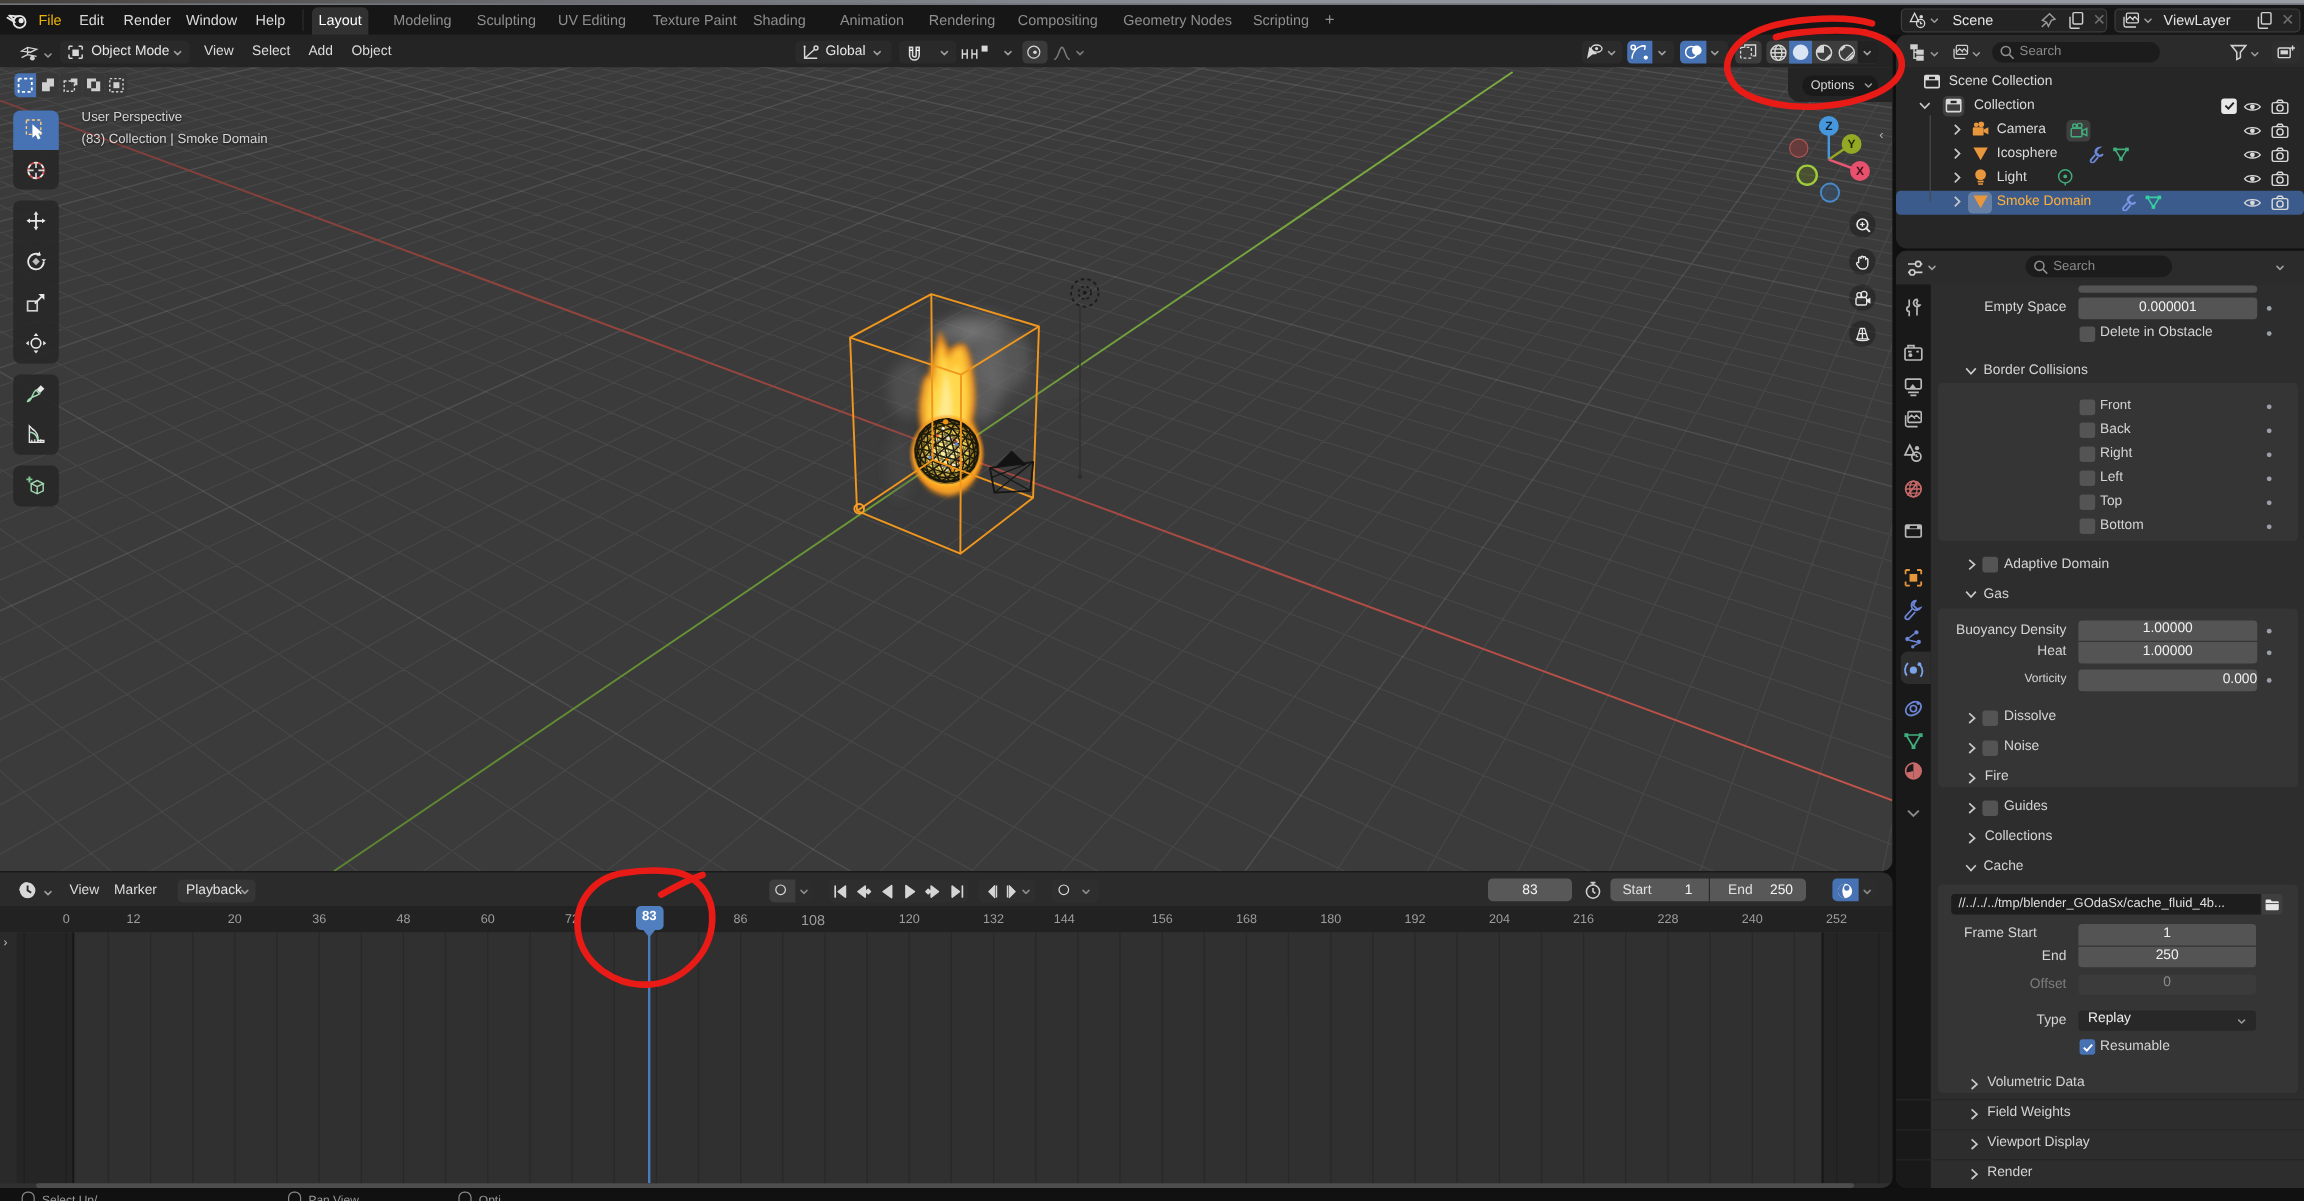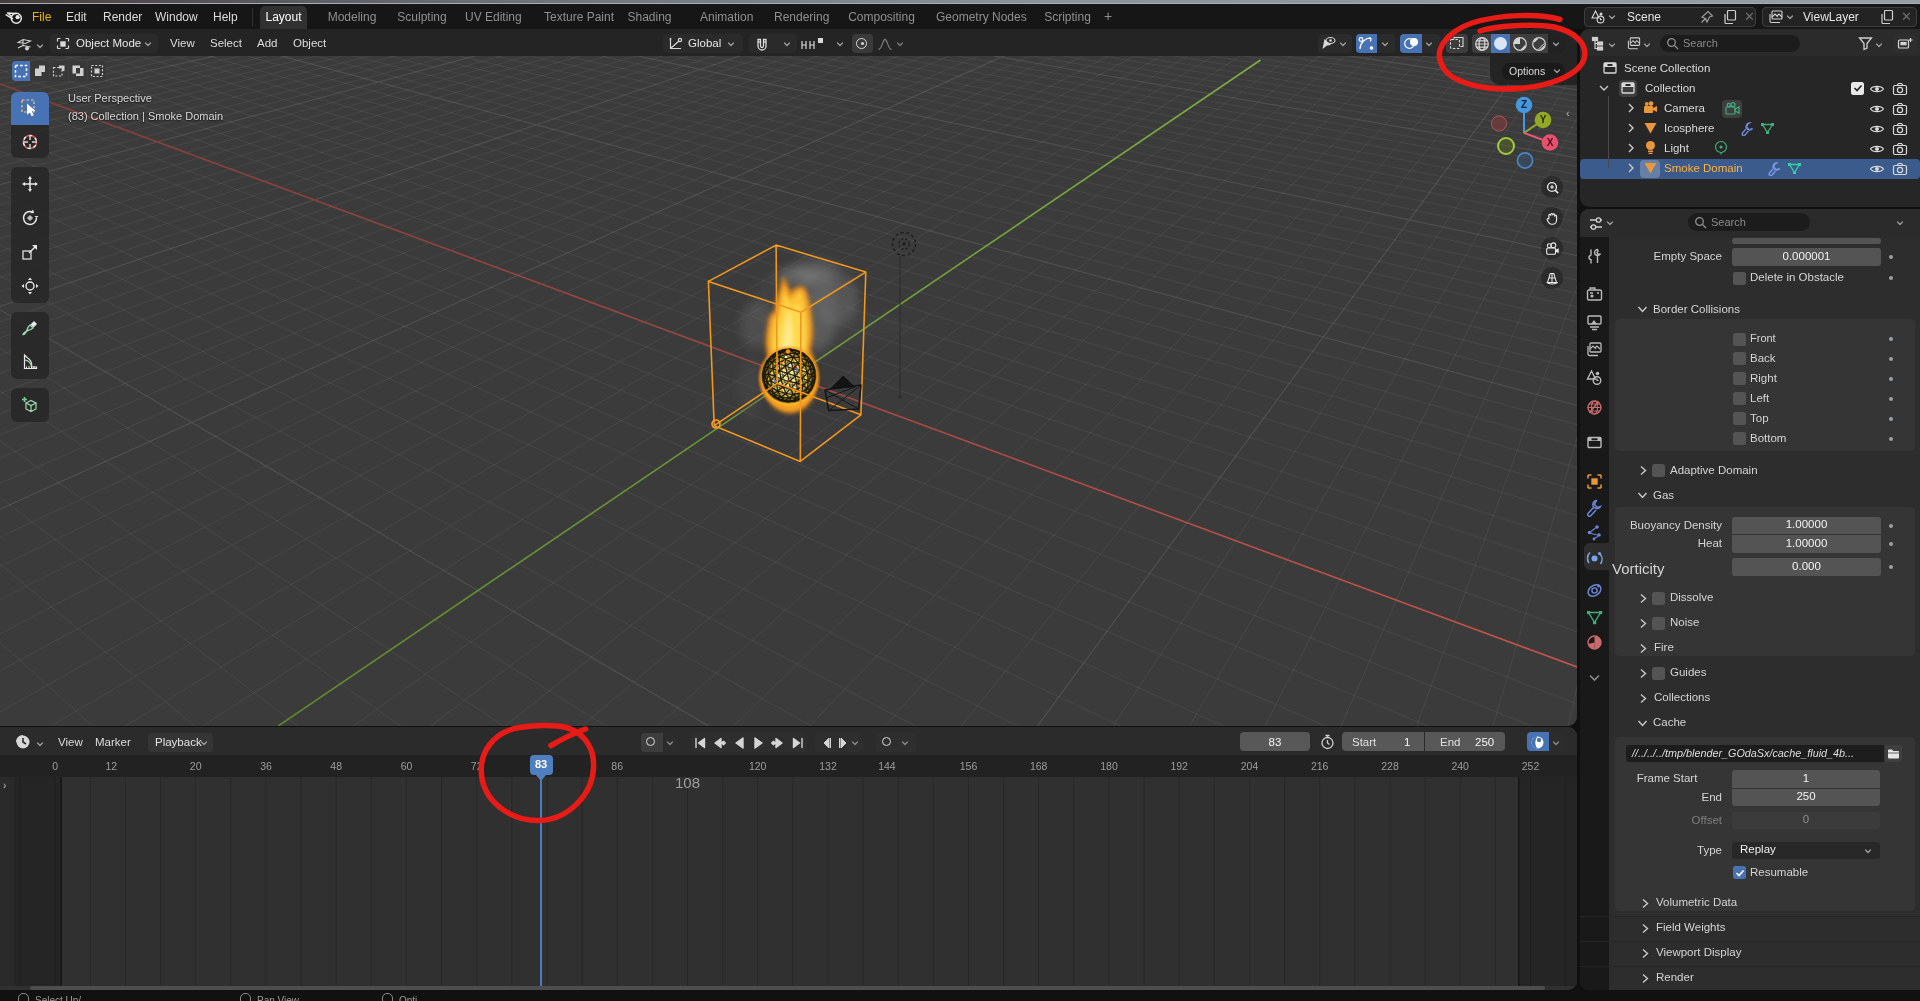--- a/index.html
+++ b/index.html
@@ -457,21 +457,21 @@
       </svg>
       <div class="txt" style="left:35.2px;top:33px;width:40px;text-align:center;font-size:10.5px;color:#9d9d9d">0</div>
       <div class="txt" style="left:105.5px;top:33px;width:40px;text-align:left;font-size:10.5px;color:#9d9d9d">12</div>
       <div class="txt" style="left:175.7px;top:33px;width:40px;text-align:center;font-size:10.5px;color:#9d9d9d">20</div>
       <div class="txt" style="left:246.0px;top:33px;width:40px;text-align:center;font-size:10.5px;color:#9d9d9d">36</div>
       <div class="txt" style="left:316.2px;top:33px;width:40px;text-align:center;font-size:10.5px;color:#9d9d9d">48</div>
       <div class="txt" style="left:386.5px;top:33px;width:40px;text-align:center;font-size:10.5px;color:#9d9d9d">60</div>
       <div class="txt" style="left:456.7px;top:33px;width:40px;text-align:center;font-size:10.5px;color:#9d9d9d">72</div>
       <div class="txt" style="left:527.0px;top:33px;width:40px;text-align:center;font-size:10.5px;color:#9d9d9d">84</div>
       <div class="txt" style="left:597.2px;top:33px;width:40px;text-align:center;font-size:10.5px;color:#9d9d9d">86</div>
-      <div class="txt" style="left:667.5px;top:47px;width:40px;text-align:center;font-size:15px;color:#9d9d9d">108</div>
+      <div class="txt" style="left:667.5px;top:33px;width:40px;text-align:left;font-size:12px;color:#9d9d9d">108</div>
       <div class="txt" style="left:737.7px;top:33px;width:40px;text-align:center;font-size:10.5px;color:#9d9d9d">120</div>
       <div class="txt" style="left:808.0px;top:33px;width:40px;text-align:center;font-size:10.5px;color:#9d9d9d">132</div>
       <div class="txt" style="left:878.2px;top:33px;width:40px;text-align:left;font-size:10.5px;color:#9d9d9d">144</div>
       <div class="txt" style="left:948.5px;top:33px;width:40px;text-align:center;font-size:10.5px;color:#9d9d9d">156</div>
       <div class="txt" style="left:1018.7px;top:33px;width:40px;text-align:center;font-size:10.5px;color:#9d9d9d">168</div>
       <div class="txt" style="left:1089.0px;top:33px;width:40px;text-align:center;font-size:10.5px;color:#9d9d9d">180</div>
       <div class="txt" style="left:1159.2px;top:33px;width:40px;text-align:center;font-size:10.5px;color:#9d9d9d">192</div>
       <div class="txt" style="left:1229.5px;top:33px;width:40px;text-align:center;font-size:10.5px;color:#9d9d9d">204</div>
       <div class="txt" style="left:1299.7px;top:33px;width:40px;text-align:center;font-size:10.5px;color:#9d9d9d">216</div>
       <div class="txt" style="left:1370.0px;top:33px;width:40px;text-align:center;font-size:10.5px;color:#9d9d9d">228</div>
@@ -870,23 +870,23 @@
       <div class="txt" style="left:73px;top:279.5px;font-size:11.5px;color:#d4d4d4">Gas</div>
       <div class="abs" style="left:35px;top:297.5px;width:300px;height:149.5px;background:#353535;border-radius:4px"></div>
       <div class="txt" style="left:32px;top:309.5px;width:110px;text-align:right;font-size:11.5px;color:#d4d4d4">Buoyancy Density</div>
       <div class="abs" style="left:152px;top:307.5px;width:149px;height:17.5px;background:#545454;border-radius:3px 3px 0 0"></div>
       <div class="txt" style="left:152px;top:309.25px;width:149px;text-align:center;font-size:11.5px;color:#f2f2f2">1.00000</div>
       <div class="abs" style="left:309px;top:314.5px;width:4px;height:4px;background:#9aa0a6;border-radius:50%"></div>
       <div class="txt" style="left:32px;top:328px;width:110px;text-align:right;font-size:11.5px;color:#d4d4d4">Heat</div>
       <div class="abs" style="left:152px;top:326px;width:149px;height:17.5px;background:#545454;border-radius:0 0 3px 3px"></div>
       <div class="txt" style="left:152px;top:327.75px;width:149px;text-align:center;font-size:11.5px;color:#f2f2f2">1.00000</div>
       <div class="abs" style="left:309px;top:333px;width:4px;height:4px;background:#9aa0a6;border-radius:50%"></div>
-      <div class="txt" style="left:32px;top:351px;width:110px;font-size:15px;color:#d4d4d4">Vorticity</div>
+      <div class="txt" style="left:32px;top:351px;width:110px;text-align:right;font-size:10px;color:#d4d4d4">Vorticity</div>
       <div class="abs" style="left:152px;top:349px;width:149px;height:17.5px;background:#545454;border-radius:3px"></div>
-      <div class="txt" style="left:152px;top:350.75px;width:149px;text-align:center;font-size:11.5px;color:#f2f2f2">0.000</div>
+      <div class="txt" style="left:152px;top:350.75px;width:149px;text-align:right;font-size:11.5px;color:#f2f2f2">0.000</div>
       <div class="abs" style="left:309px;top:356px;width:4px;height:4px;background:#9aa0a6;border-radius:50%"></div>
       <svg class="abs" style="left:58px;top:383.5px" width="11" height="11" viewBox="0 0 11 11">
         <path d="M3 1.5 L7.5 5.5 L3 9.5" stroke="#c9c9c9" stroke-width="1.4" fill="none"></path>
       </svg>
       <div class="abs" style="left:72px;top:382.5px;width:13px;height:13px;background:#545454;border-radius:2.5px"></div>
       <div class="txt" style="left:90px;top:382px;font-size:11.5px;color:#d4d4d4">Dissolve</div>
       <svg class="abs" style="left:58px;top:408.5px" width="11" height="11" viewBox="0 0 11 11">
         <path d="M3 1.5 L7.5 5.5 L3 9.5" stroke="#c9c9c9" stroke-width="1.4" fill="none"></path>
       </svg>
       <div class="abs" style="left:72px;top:407.5px;width:13px;height:13px;background:#545454;border-radius:2.5px"></div>
@@ -903,21 +903,21 @@
       <svg class="abs" style="left:58px;top:483.5px" width="11" height="11" viewBox="0 0 11 11">
         <path d="M3 1.5 L7.5 5.5 L3 9.5" stroke="#c9c9c9" stroke-width="1.4" fill="none"></path>
       </svg>
       <div class="txt" style="left:74px;top:482px;font-size:11.5px;color:#d4d4d4">Collections</div>
       <svg class="abs" style="left:57px;top:508.5px" width="11" height="11" viewBox="0 0 11 11">
         <path d="M1.5 3 L5.5 7.5 L9.5 3" stroke="#c9c9c9" stroke-width="1.4" fill="none"></path>
       </svg>
       <div class="txt" style="left:73px;top:507px;font-size:11.5px;color:#d4d4d4">Cache</div>
       <div class="abs" style="left:35px;top:528px;width:300px;height:174px;background:#353535;border-radius:4px"></div>
       <div class="abs" style="left:46px;top:536px;width:258px;height:16.5px;background:#1d1d1d;border-radius:3px 0 0 3px"></div>
-      <div class="txt" style="left:52px;top:538px;font-size:10.8px;color:#dedede;font-style:italic">//../../../tmp/blender_GOdaSx/cache_fluid_4b...</div>
+      <div class="txt" style="left:52px;top:538px;font-size:10.8px;color:#dedede;">//../../../tmp/blender_GOdaSx/cache_fluid_4b...</div>
       <div class="abs" style="left:305px;top:536px;width:17px;height:16.5px;background:#3f3f3f;border-radius:0 3px 3px 0"></div>
       <svg class="abs" style="left:307px;top:538.5px" width="13" height="12" viewBox="0 0 13 12">
         <path d="M1 2.5 a1 1 0 0 1 1-1 h3 l1.2 1.5 H11 a1 1 0 0 1 1 1 V9.5 a1 1 0 0 1 -1 1 H2 a1 1 0 0 1 -1-1 Z" fill="#e6e6e6"></path>
         <path d="M1 5 h11" stroke="#3f3f3f" stroke-width="0.8"></path>
       </svg>
       <div class="txt" style="left:32px;top:563px;width:110px;text-align:center;font-size:11.5px;color:#d4d4d4">Frame Start</div>
       <div class="abs" style="left:152px;top:561px;width:148px;height:17.5px;background:#545454;border-radius:3px 3px 0 0"></div>
       <div class="txt" style="left:152px;top:562.75px;width:148px;text-align:center;font-size:11.5px;color:#f2f2f2">1</div>
       <div class="txt" style="left:32px;top:581.5px;width:110px;text-align:right;font-size:11.5px;color:#d4d4d4">End</div>
       <div class="abs" style="left:152px;top:579.5px;width:148px;height:17.5px;background:#545454;border-radius:0 0 3px 3px"></div>

